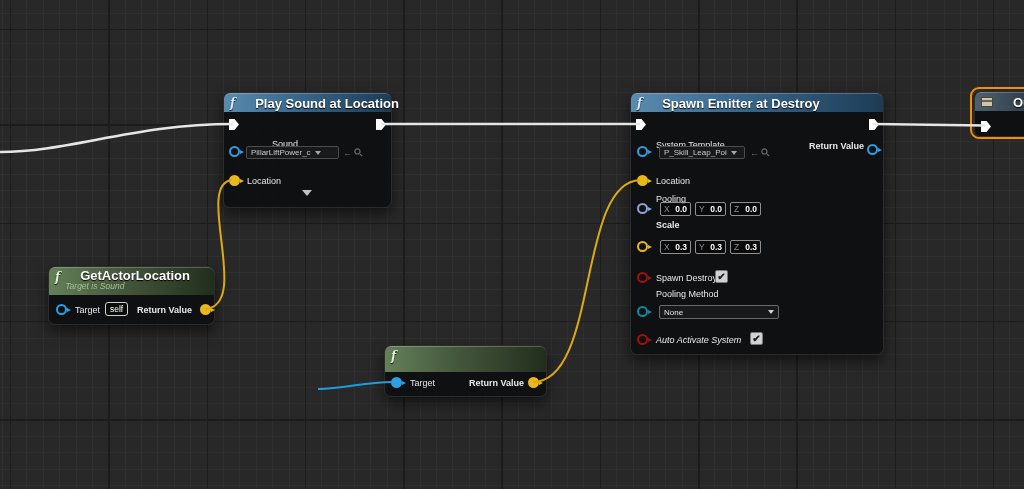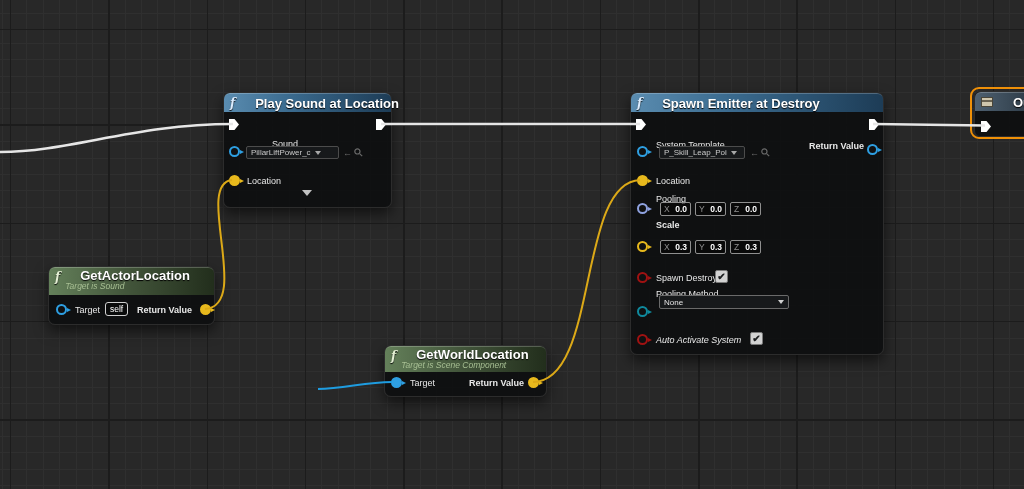--- a/index.html
+++ b/index.html
@@ -123,24 +123,20 @@
     <span class="lbl" style="left:26px;top:38px;">Target</span>
     <span class="selfbox" style="left:56px;top:35px;">self</span>
     <span class="lbl" style="right:22px;top:38px;font-weight:bold;">Return Value</span>
     <span class="pin c-vec filled" style="left:151px;top:37px;"></span>
   </div>
 
 
   <div class="node" style="left:384px;top:345px;width:161px;height:50px;">
     <div class="hdr hdr2 hdr-green" style="height:26px;">
       <span class="fn">f</span>
-      <span class="hdrcol">
-        <span class="ttl">GetWorldLocation</span>
-        <span class="sub">Target is Scene Component</span>
-      </span>
     </div>
     <span class="pin c-obj filled" style="left:6px;top:31px;"></span>
     <span class="lbl" style="left:25px;top:32px;">Target</span>
     <span class="lbl" style="right:22px;top:32px;font-weight:bold;">Return Value</span>
     <span class="pin c-vec filled" style="left:143px;top:31px;"></span>
   </div>
 
   <div class="node" style="left:630px;top:92px;width:252px;height:261px;">
     <div class="hdr hdr-blue">
       <span class="fn">f</span>
@@ -197,21 +193,21 @@
       <span class="ax">Z</span>
       <span class="vl">0.3</span>
       </span>
 
     <span class="pin c-bool" style="left:6px;top:179px;"></span>
     <span class="lbl" style="left:25px;top:180px;">Spawn Destroy</span>
     <span class="checkbox checked" style="left:84px;top:177px;"></span>
 
     <span class="lbl" style="left:25px;top:196px;">Pooling Method</span>
     <span class="pin c-enum" style="left:6px;top:213px;"></span>
-    <div class="combo" style="left:28px;top:202px;width:130px;height:14px;border-color:#6a6a6a;color:#e4e4e4;text-align:right;">
+    <div class="combo" style="left:28px;top:212px;width:120px;height:14px;border-color:#6a6a6a;color:#e4e4e4;text-align:right;">
       <span class="val" style="max-width:110px;">None</span>
       <span class="caret" style="margin-left:auto;border-top-color:#d0d0d0;"></span>
     </div>
 
     <span class="pin c-bool" style="left:6px;top:241px;"></span>
     <span class="lbl" style="left:25px;top:242px;font-style:italic;">Auto Activate System</span>
     <span class="checkbox checked" style="left:119px;top:239px;"></span>
   </div>
 
   <div id="output-wrap">

